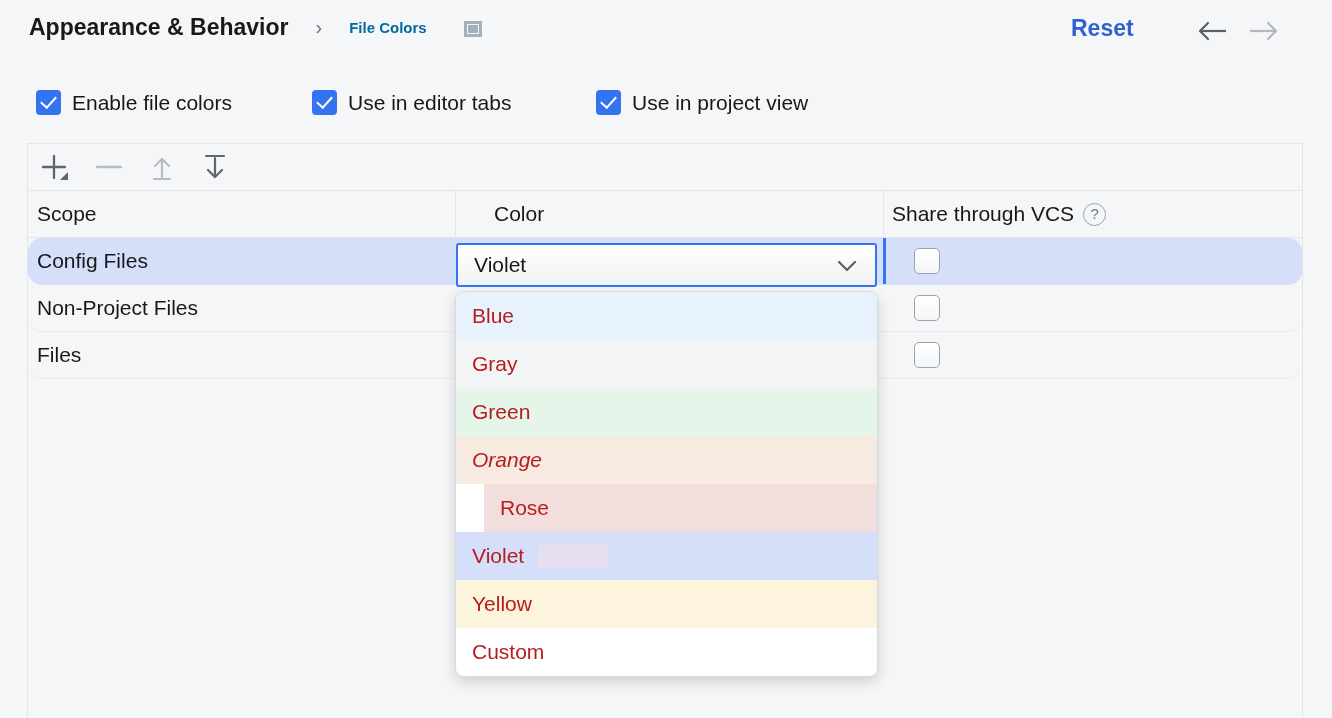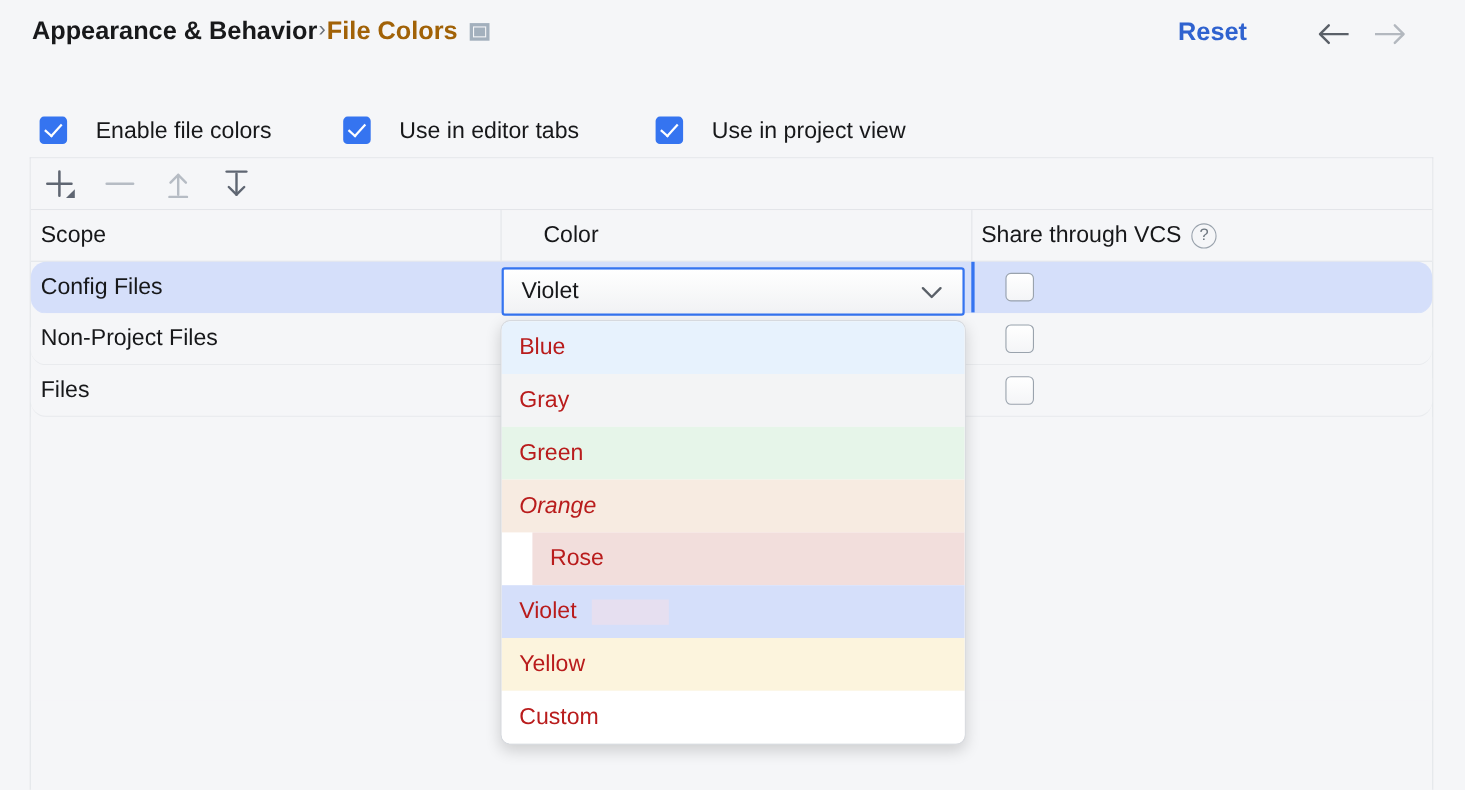--- a/index.html
+++ b/index.html
@@ -11,28 +11,28 @@
     overflow: hidden;
   }
   #root { position: relative; width: 1332px; height: 718px; }
 
   
   .header {
     position: absolute; left: 0; top: 0; width: 1332px; height: 62px;
   }
   .breadcrumb {
     position: absolute; left: 29px; top: 14px;
-    display: flex; align-items: center; gap: 0;
+    display: flex; align-items: center; gap: 26px;
     white-space: nowrap;
   }
   .crumb-first {
     font-size: 23px; font-weight: bold; color: #18191b;
   }
   .crumb-sep { font-size: 20px; color: #6c7179; padding: 0 1px; }
-  .crumb-last { font-size: 23px; font-weight: bold; color: #a16207; }
+  .crumb-last { font-size: 15px; font-weight: bold; color: #0369a1; }
   .panel-icon {
     width: 18px; height: 16px; margin-left: 11px;
     border: 3px solid #a3b0bd; background: #f5f6f8;
     display: inline-block; position: relative; top: 1px;
   }
   .panel-icon:after {
     content: ""; position: absolute; left: 1px; top: 1px;
     width: 10px; height: 8px; background: #a3b0bd;
   }
   .reset-btn {
@@ -44,22 +44,22 @@
   .navarrow {
     position: absolute; top: 16px; width: 40px; height: 30px;
     cursor: pointer;
   }
   .navarrow.back { left: 1192px; }
   .navarrow.fwd  { left: 1244px; }
 
   
   .cbrow { position: absolute; left: 0; top: 90px; width: 1332px; height: 40px; }
   .cbitem {
-    position: absolute; display: flex; align-items: center; gap: 26px;
-    cursor: pointer; white-space: nowrap; margin-top: 16px;
+    position: absolute; display: flex; align-items: center; gap: 11px;
+    cursor: pointer; white-space: nowrap;
   }
   .cb-on {
     width: 25px; height: 25px; border-radius: 4px;
     background: #3574f0; position: relative; flex: 0 0 auto;
   }
   .cb-on:after {
     content: ""; position: absolute; left: 8px; top: 3px;
     width: 7px; height: 13px; border: solid #ffffff;
     border-width: 0 2.6px 2.6px 0; transform: rotate(42deg);
   }

